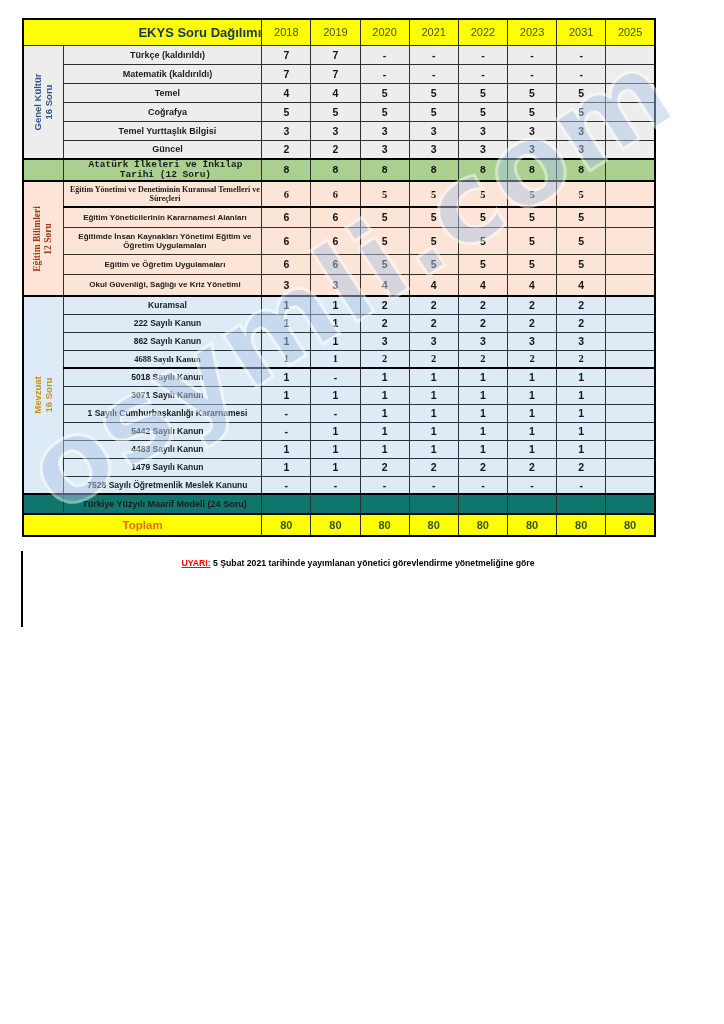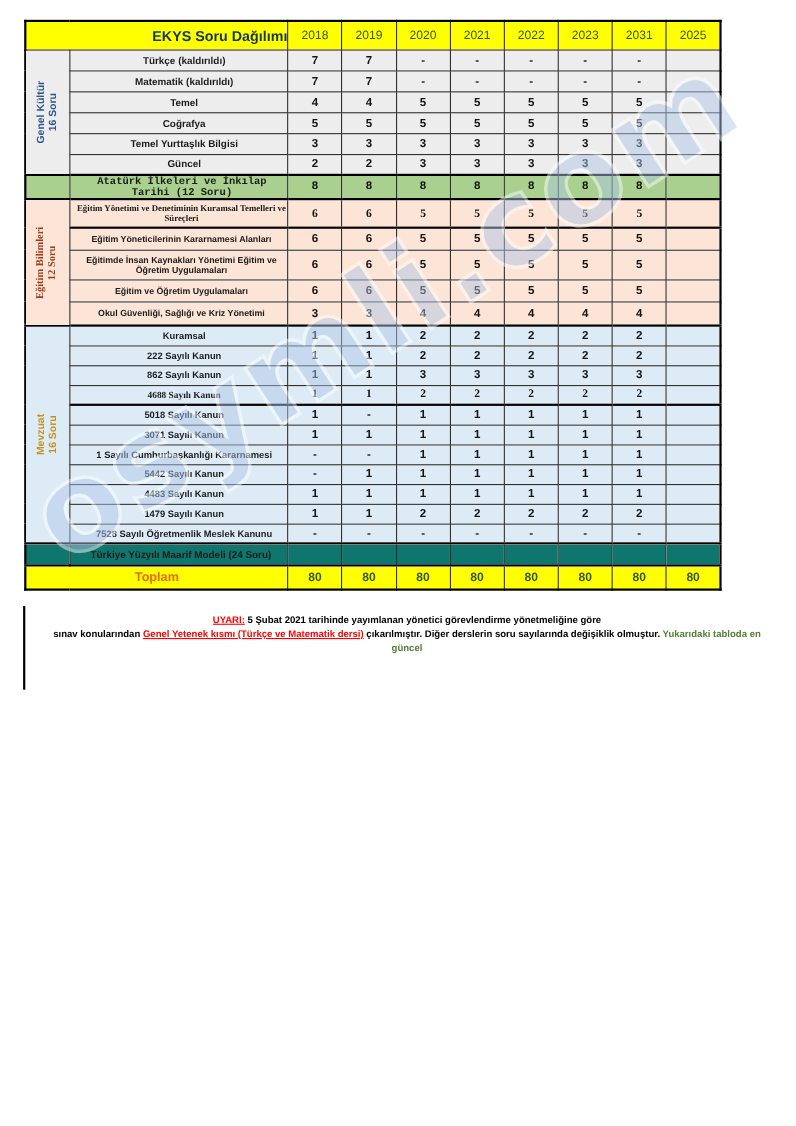--- a/index.html
+++ b/index.html
@@ -54,21 +54,21 @@
   
   .watermark{
     position:absolute;left:-70px;top:215px;width:840px;z-index:2;
     text-align:center;transform:rotate(-33deg);
     font-family:"DejaVu Sans",sans-serif;font-weight:bold;font-size:112px;
     color:#AEC6E8;opacity:0.48;-webkit-text-stroke:3px #ffffff;
     letter-spacing:3px;pointer-events:none;
   }
   
   .note{
-    position:absolute;left:36px;top:557px;width:668px;z-index:3;
+    position:absolute;left:24px;top:557px;width:668px;z-index:3;
     text-align:center;font-size:8.7px;font-weight:bold;color:#000;line-height:13px;
   }
   .note .seg-red{color:#FF0000;text-decoration:underline;}
   .note .seg-green{color:#538135;}
   .note-bar{position:absolute;left:21px;top:551px;width:2px;height:76px;background:#000;z-index:3;}
 </style>
 </head>
 <body>
 
 <div class="watermark">osymli.com</div>
@@ -387,14 +387,13 @@
           <td class="val">80</td>
           <td class="val">80</td>
         </tr>
       </tbody>
   </table>
 </div>
 
 <div class="note-bar"></div>
 <div class="note" id="note-block">
     <div><span class="seg-red">UYARI:</span><span class=""> 5 Şubat 2021 tarihinde yayımlanan yönetici görevlendirme yönetmeliğine göre</span></div>
-    <div><span class="">sınav konularından </span><span class="seg-red">Genel Yetenek kısmı (Türkçe ve Matematik dersi)</span><span class=""> çıkarılmıştır. Diğer derslerin soru sayılarında değişiklik olmuştur. </span><span class="seg-green">Yukarıdaki tabloda en güncel</span></div>
   </div>
 
 </body></html>

